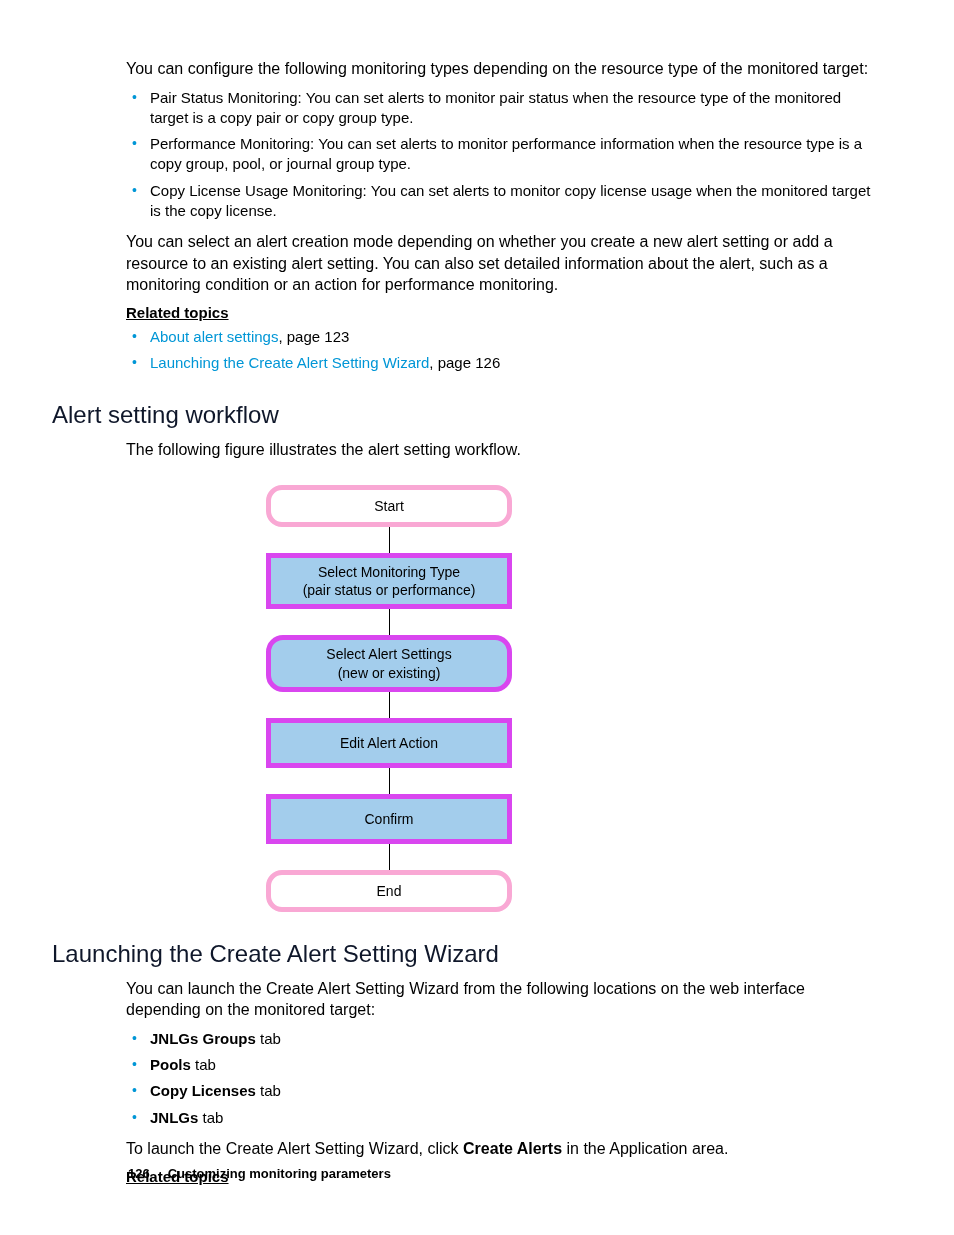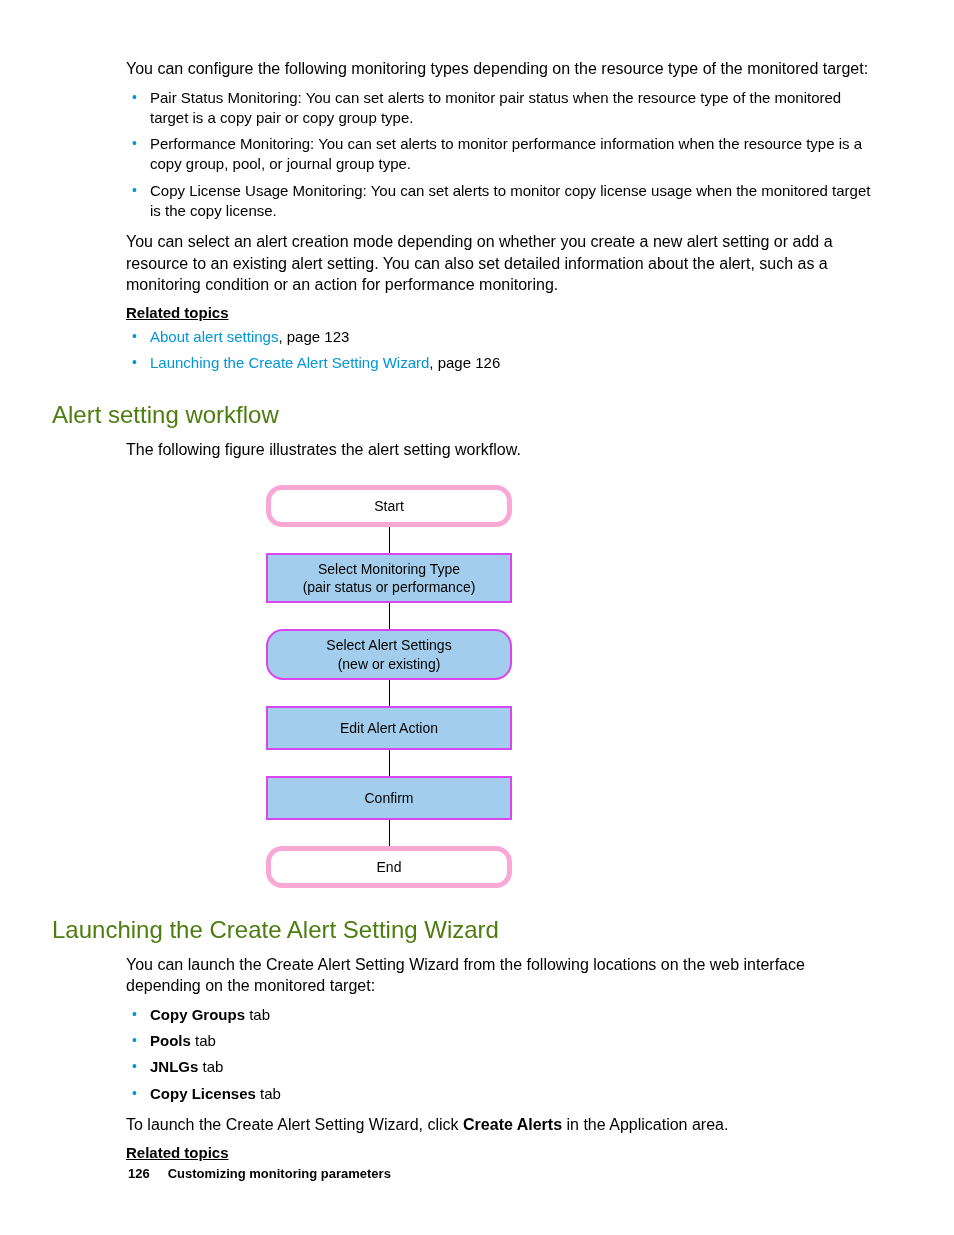--- a/index.html
+++ b/index.html
@@ -51,40 +51,40 @@
     margin-bottom: 6px;
     text-decoration: underline;
   }
   a.link {
     color: #0096d6;
     text-decoration: none;
   }
   h2.section {
     font-family: Arial, Helvetica, sans-serif;
     font-weight: normal;
-    color: #4d7c0f;
+    color: #0f172a;
     font-size: 24px;
     margin: 28px 0 10px 0;
   }
   .flowchart {
     width: 246px;
     margin: 24px 0 24px 140px;
   }
   .flow-terminator {
     border: 5px solid #f9a8d4;
     border-radius: 16px;
     height: 32px;
     display: flex;
     align-items: center;
     justify-content: center;
     font-size: 14px;
     background: #fff;
   }
   .flow-step {
-    border: 2px solid #d946ef;
+    border: 5px solid #d946ef;
     background: #a3cdec;
     min-height: 30px;
     display: flex;
     align-items: center;
     justify-content: center;
     text-align: center;
     font-size: 14px;
     line-height: 1.3;
     padding: 5px 4px;
   }
@@ -154,24 +154,24 @@
       <div class="flow-terminator">End</div>
     </div>
   </div>
 
   <h2 class="section">Launching the Create Alert Setting Wizard</h2>
 
   <div class="body-indent">
     <div class="para">You can launch the Create Alert Setting Wizard from the following locations on the web interface depending on the monitored target:</div>
 
     <ul class="bullets">
-      <li><b>Copy Groups</b><span> tab</span></li>
+      <li><b>JNLGs Groups</b><span> tab</span></li>
       <li><b>Pools</b><span> tab</span></li>
+      <li><b>Copy Licenses</b><span> tab</span></li>
       <li><b>JNLGs</b><span> tab</span></li>
-      <li><b>Copy Licenses</b><span> tab</span></li>
     </ul>
 
     <div class="para">
       <span>To launch the Create Alert Setting Wizard, click </span><b>Create Alerts</b><span> in the Application area.</span>
     </div>
 
     <div class="bold-label">Related topics</div>
   </div>
 
   <div class="footer">

